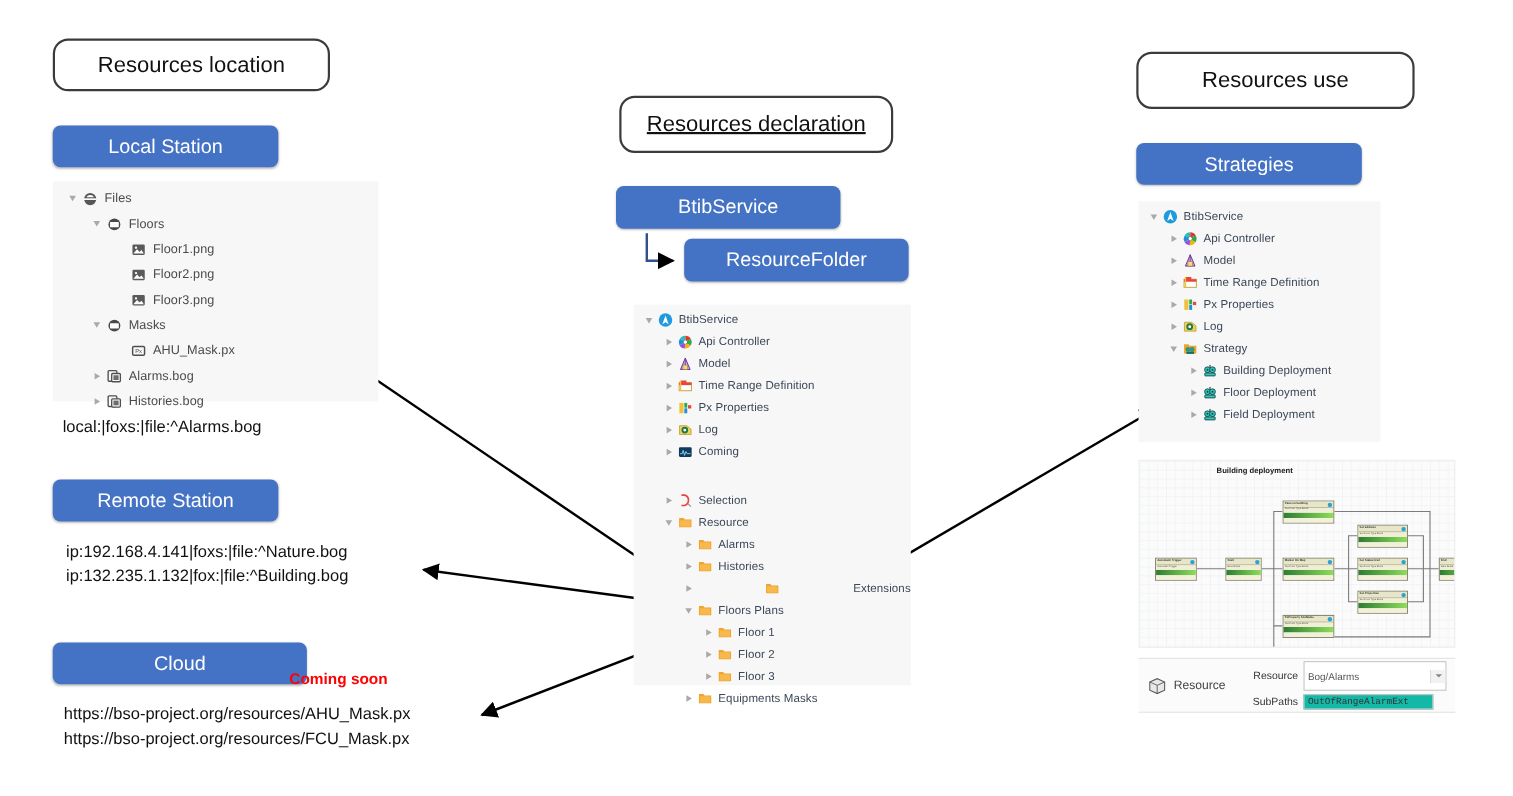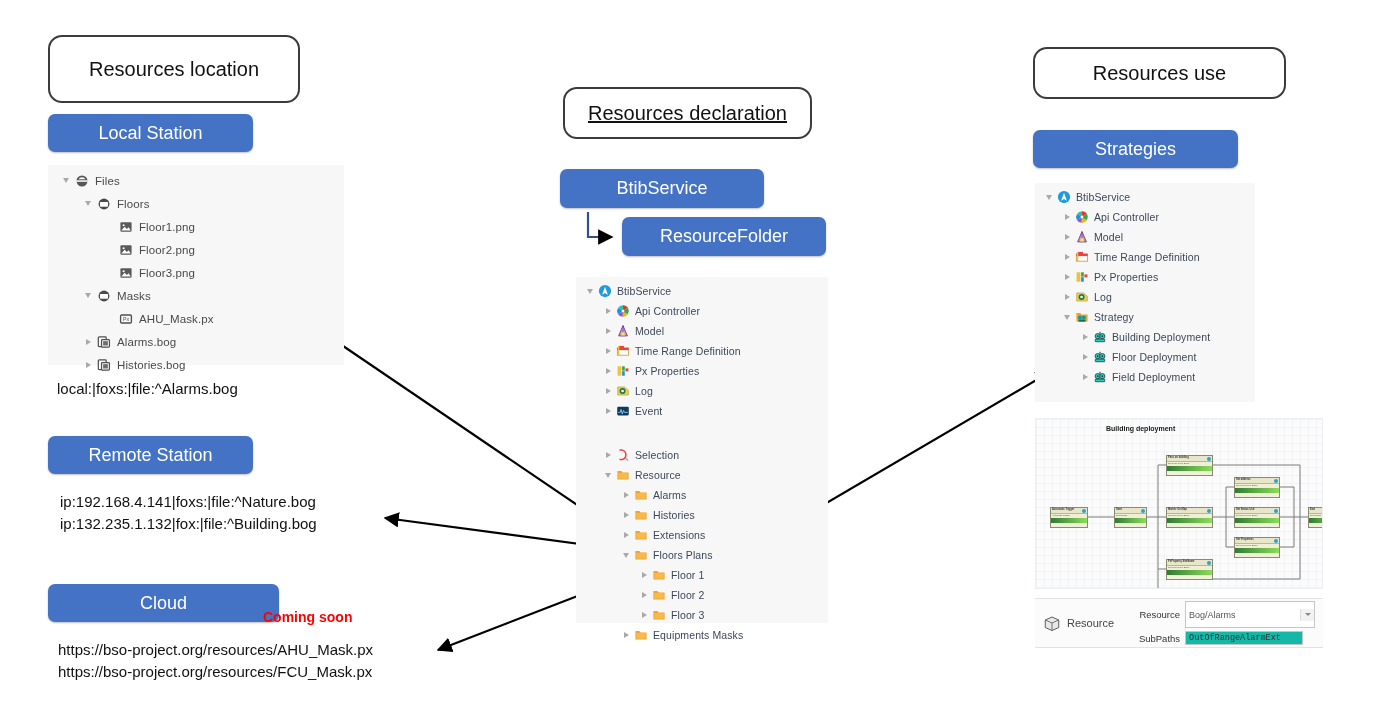--- a/index.html
+++ b/index.html
@@ -125,21 +125,21 @@
 
     <line x1="268" y1="295" x2="645" y2="551" stroke="#000" stroke-width="2.2" marker-start="url(#ah)" marker-end="url(#ah)"></line>
 
     <line x1="385" y1="518" x2="647" y2="553" stroke="#000" stroke-width="2.2" marker-start="url(#ah)" marker-end="url(#ah)"></line>
 
     <line x1="438" y1="650" x2="650" y2="568" stroke="#000" stroke-width="2.2" marker-start="url(#ah)" marker-end="url(#ah)"></line>
 
     <line x1="748" y1="549" x2="1050" y2="372" stroke="#000" stroke-width="2.2" marker-start="url(#ah)" marker-end="url(#ah)"></line>
   </svg>
 
-  <div class="pill" style="left:48px;top:35px;width:252px;height:68px;">
+  <div class="pill" style="left:48px;top:35px;width:252px;height:48px;">
     <span>Resources location</span>
   </div>
 
   <div class="bluebtn" style="left:48px;top:114px;width:205px;height:38px;">
     <span>Local Station</span>
   </div>
 
   <div class="treepanel leftpanel" id="local-tree" style="left:48px;top:165px;width:296px;height:200px;">
       <div class="trow" style="padding-left: 12px;">
         <span class="twist">
@@ -366,21 +366,21 @@
       <div class="trow" style="padding-left: 26px;">
         <span class="twist">
           <span class="tri-r"></span>
         </span>
         <span class="ic">
           <svg viewBox="0 0 16 16" width="14" height="14">
             <rect x="1.4" y="3" width="13.2" height="10" rx="1.2" fill="#123a5c"></rect>
             <path d="M2.6 9.6 L4.8 9.6 L5.8 6.2 L7.2 11.4 L8.6 7.4 L9.8 9.6 L13.4 9.6" fill="none" stroke="#7fd4f2" stroke-width="1"></path>
           </svg>
         </span>
-        <span class="lbl">Event</span>
+        <span class="lbl">Coming</span>
       </div>
       <div class="trow" style="padding-left: 26px; margin-top: 24px;">
         <span class="twist">
           <span class="tri-r"></span>
         </span>
         <span class="ic">
           <svg viewBox="0 0 16 16" width="14" height="14">
             <path d="M4 2.4 L7.2 2.4 A5.6 5.6 0 0 1 7.2 13.2 L4 13.2" fill="none" stroke="#e8453c" stroke-width="1.7"></path>
             <path d="M10.8 11.4 L14 14.4" stroke="#9a9a9a" stroke-width="1.3"></path>
           </svg>
@@ -416,21 +416,21 @@
           <span class="tri-r"></span>
         </span>
         <span class="ic">
           <svg viewBox="0 0 16 16" width="14" height="14">
             <path d="M1.6 3.4 L6.2 3.4 L7.4 5 L14.4 5 L14.4 13 L1.6 13 Z" fill="#f0a42a"></path>
             <path d="M2.6 5.6 L13.4 5.6 L13.4 12.2 L2.6 12.2 Z" fill="#f7b94e"></path>
           </svg>
         </span>
         <span class="lbl">Histories</span>
       </div>
-      <div class="trow" style="padding-left: 44px;">
+      <div class="trow" style="padding-left: 44px; justify-content: space-between;">
         <span class="twist">
           <span class="tri-r"></span>
         </span>
         <span class="ic">
           <svg viewBox="0 0 16 16" width="14" height="14">
             <path d="M1.6 3.4 L6.2 3.4 L7.4 5 L14.4 5 L14.4 13 L1.6 13 Z" fill="#f0a42a"></path>
             <path d="M2.6 5.6 L13.4 5.6 L13.4 12.2 L2.6 12.2 Z" fill="#f7b94e"></path>
           </svg>
         </span>
         <span class="lbl">Extensions</span>

